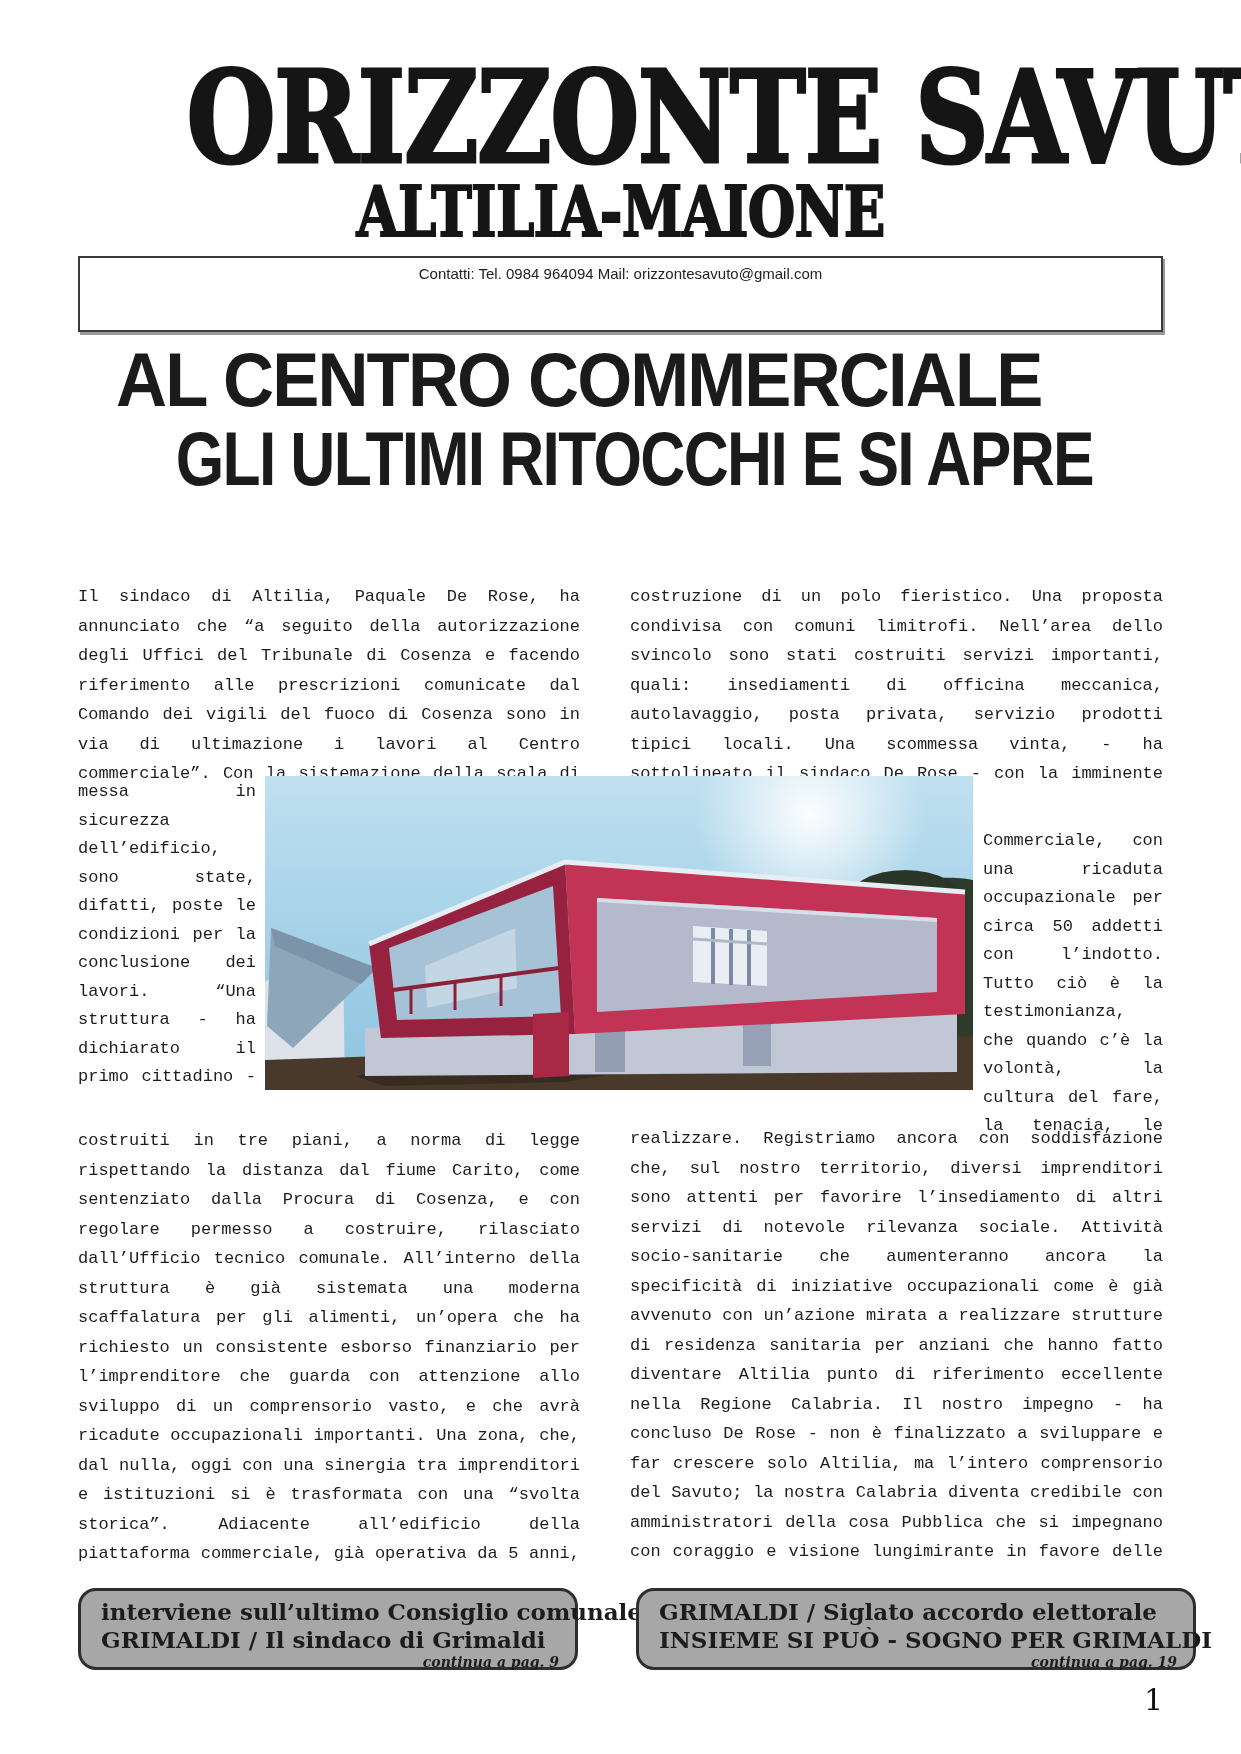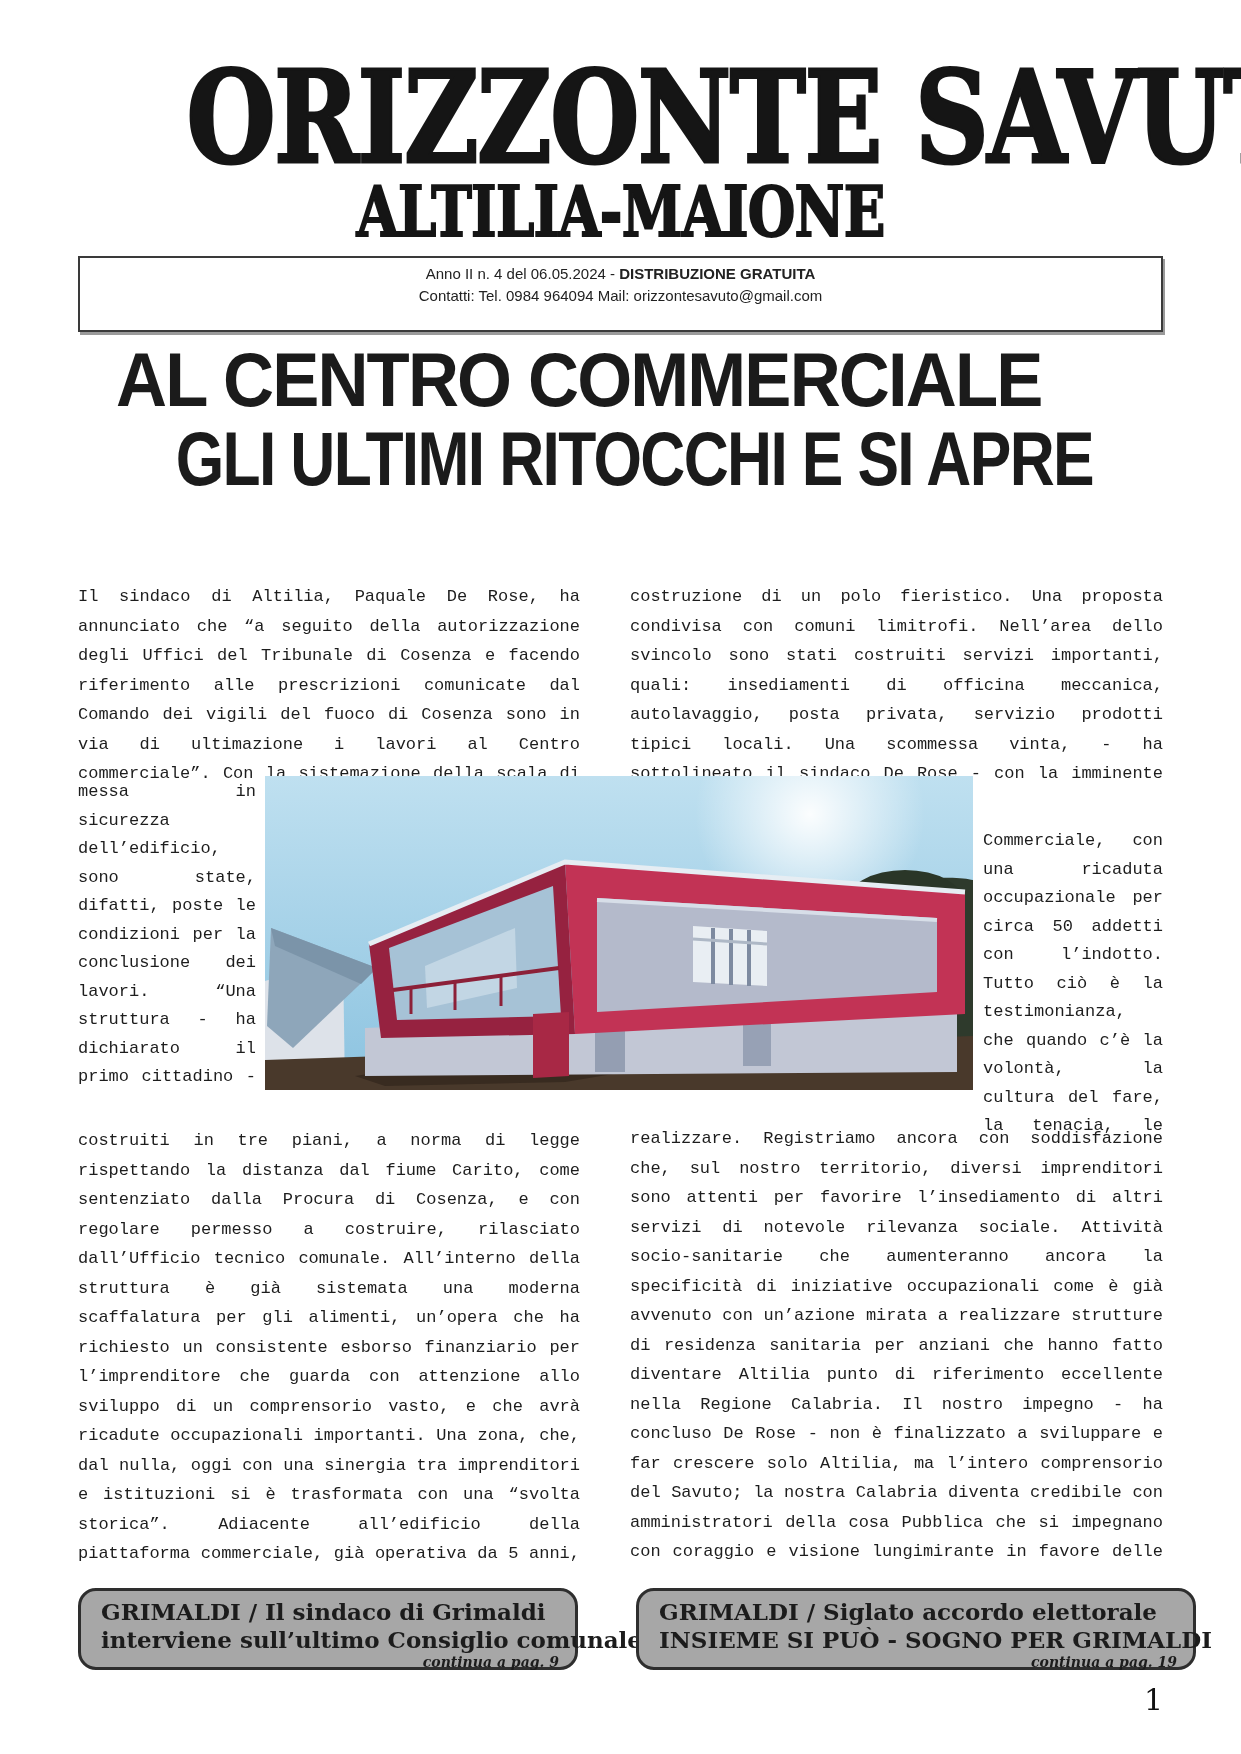--- a/index.html
+++ b/index.html
@@ -98,21 +98,20 @@
 </style>
 </head>
 <body>
 
 <div class="page">
 
   <div class="masthead-title">ORIZZONTE SAVUTO</div>
   <div class="masthead-subtitle">ALTILIA-MAIONE</div>
 
   <div class="infobox">
-    <div><span>Anno II n. 4 del 06.05.2024 - </span><span class="b">DISTRIBUZIONE GRATUITA</span></div>
     <div>Contatti: Tel. 0984 964094 Mail: orizzontesavuto@gmail.com</div>
   </div>
 
   <div class="headline">
     <span class="hl hl1">AL CENTRO COMMERCIALE</span>
     <span class="hl hl2">GLI ULTIMI RITOCCHI E SI APRE</span>
   </div>
 
   <div id="left-top" class="copy col-wide cont">Il sindaco di Altilia, Paquale De Rose, ha annunciato che “a seguito della autorizzazione degli Uffici del Tribunale di Cosenza e facendo riferimento alle prescrizioni comunicate dal Comando dei vigili del fuoco di Cosenza sono in via di ultimazione i lavori al Centro commerciale”. Con la sistemazione della scala di fuga, e altre piccole lavorazioni di</div>
   <div id="right-top" class="copy col-wide cont">costruzione di un polo fieristico. Una proposta condivisa con comuni limitrofi. Nell’area dello svincolo sono stati costruiti servizi importanti, quali: insediamenti di officina meccanica, autolavaggio, posta privata, servizio prodotti tipici locali. Una scommessa vinta, - ha sottolineato il sindaco De Rose -  con la imminente apertura del Centro</div>
@@ -180,22 +179,22 @@
 
         <polyline points="104,168 300,86 700,116" fill="none" stroke="#e6edf3" stroke-width="5"></polyline>
         <line x1="332" y1="124" x2="672" y2="144" stroke="#d7dee8" stroke-width="4"></line>
 
         <polygon points="268,238 304,236 304,300 268,302" fill="#a82845"></polygon>
       </g>
     </svg>
   </div>
 
   <div id="teaser-1" class="teaser">
+    <div class="t-line">interviene sull’ultimo Consiglio comunale</div>
     <div class="t-line">GRIMALDI / Il sindaco di Grimaldi</div>
-    <div class="t-line">interviene sull’ultimo Consiglio comunale</div>
     <div class="t-cont">continua a pag. 9</div>
   </div>
   <div id="teaser-2" class="teaser">
     <div class="t-line">GRIMALDI / Siglato accordo elettorale</div>
     <div class="t-line">INSIEME SI PUÒ - SOGNO PER GRIMALDI</div>
     <div class="t-cont">continua a pag. 19</div>
   </div>
 
   <div class="page-number">1</div>
 

